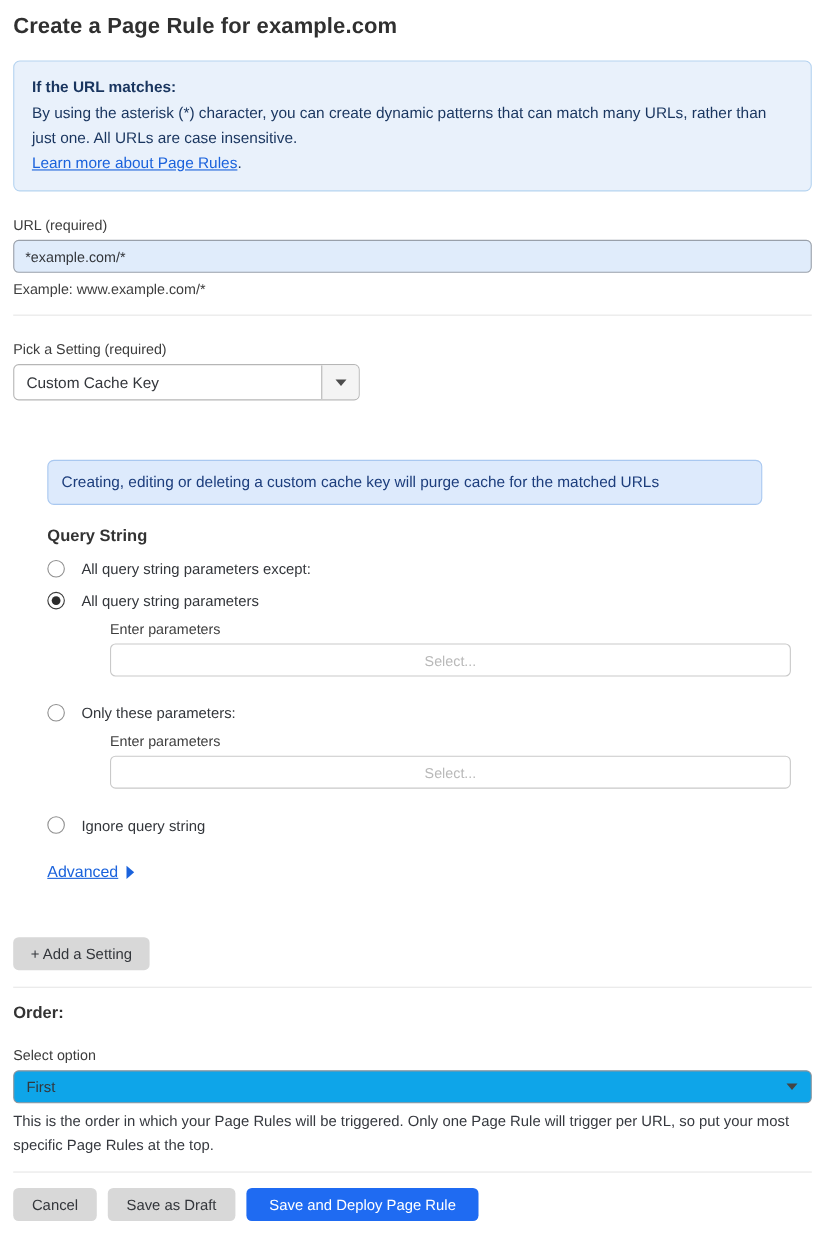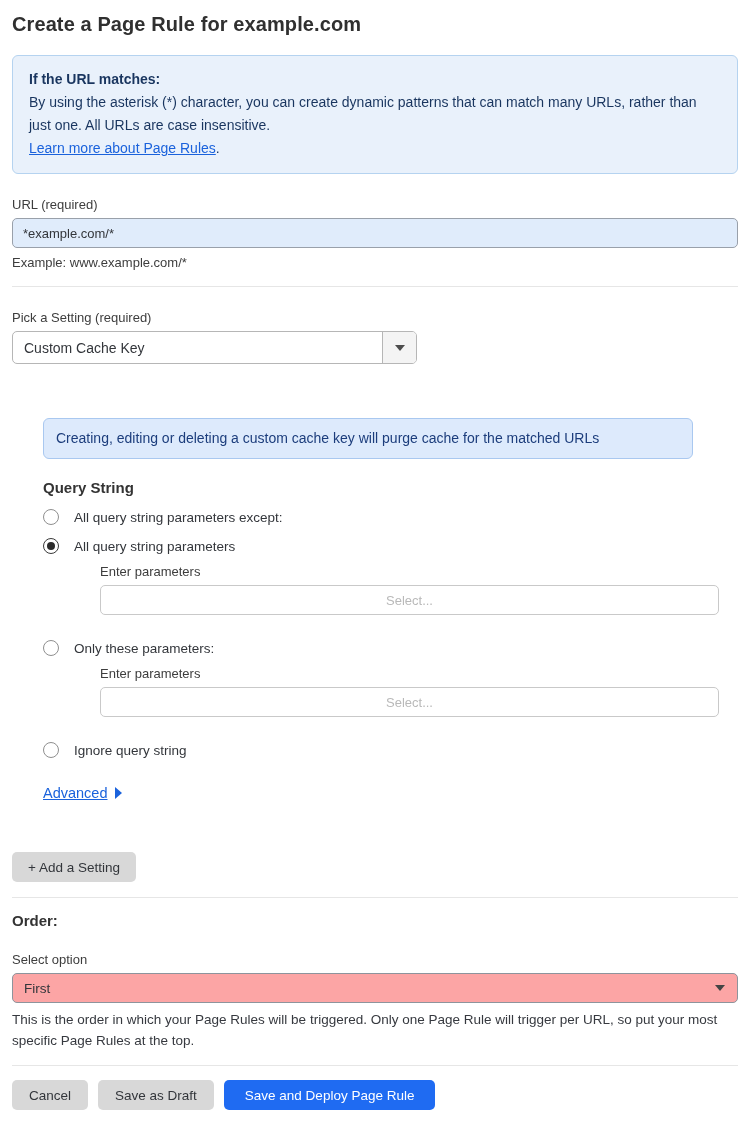--- a/index.html
+++ b/index.html
@@ -32,21 +32,21 @@
     padding: 0 10px; font-size: 13px; color: #33363b;
     font-family: "Liberation Sans", sans-serif; outline: none;
   }
   .url-example { margin-top: 7px; color: #3d3d3d; }
 
   hr.divider { border: none; border-top: 1px solid #e6e6e6; margin-top: 16px; }
 
   .section-heading { margin-top: 21px; font-size: 15px; font-weight: bold; color: #333333; }
 
   .setting-select {
-    margin-top: 6px; width: 405px; height: 33px; background: #ffffff;
+    margin-top: 6px; width: 315px; height: 33px; background: #ffffff;
     border: 1px solid #b6b6b6; border-radius: 5px; display: flex;
     align-items: stretch; cursor: pointer; overflow: hidden;
   }
   .setting-select .value { flex: 1; display: flex; align-items: center; padding-left: 11px; font-size: 14px; color: #33363b; }
   .setting-select .arrow-seg {
     width: 34px; border-left: 1px solid #b6b6b6; background: #f4f4f4;
     display: flex; align-items: center; justify-content: center;
   }
   .tri-down { width: 0; height: 0; border-left: 5px solid transparent; border-right: 5px solid transparent; border-top: 6px solid #4d4d4d; }
 
@@ -90,21 +90,21 @@
     font-family: "Liberation Sans", sans-serif; font-size: 13.5px; color: #33363b;
   }
   .btn.gray { background: #d8d8d8; }
   .btn.blue { background: #1f6bf2; color: #ffffff; }
   .add-setting { margin-top: 51px; padding: 0 16px; }
 
   hr.divider2 { border: none; border-top: 1px solid #e6e6e6; margin-top: 15px; }
   .order-heading { margin-top: 14px; font-size: 15px; font-weight: bold; color: #333333; }
 
   .order-select {
-    margin-top: 6px; width: 726px; height: 30px; background: #fca5a5;
+    margin-top: 6px; width: 726px; height: 30px; background: #0ea5e9;
     border: 1px solid #8d949c; border-radius: 5px; display: flex;
     align-items: center; justify-content: space-between; padding: 0 12px 0 11px;
     cursor: pointer; font-size: 13.5px; color: #33363b;
   }
   .order-select .tri-down { border-left-width: 5px; border-right-width: 5px; border-top-width: 6px; border-top-color: #444444; }
 
   .order-desc { margin-top: 6px; font-size: 13.5px; color: #36393f; line-height: 21px; max-width: 726px; }
 
   hr.divider3 { border: none; border-top: 1px solid #e6e6e6; margin-top: 14px; }
   .footer { margin-top: 14px; display: flex; align-items: center; }

